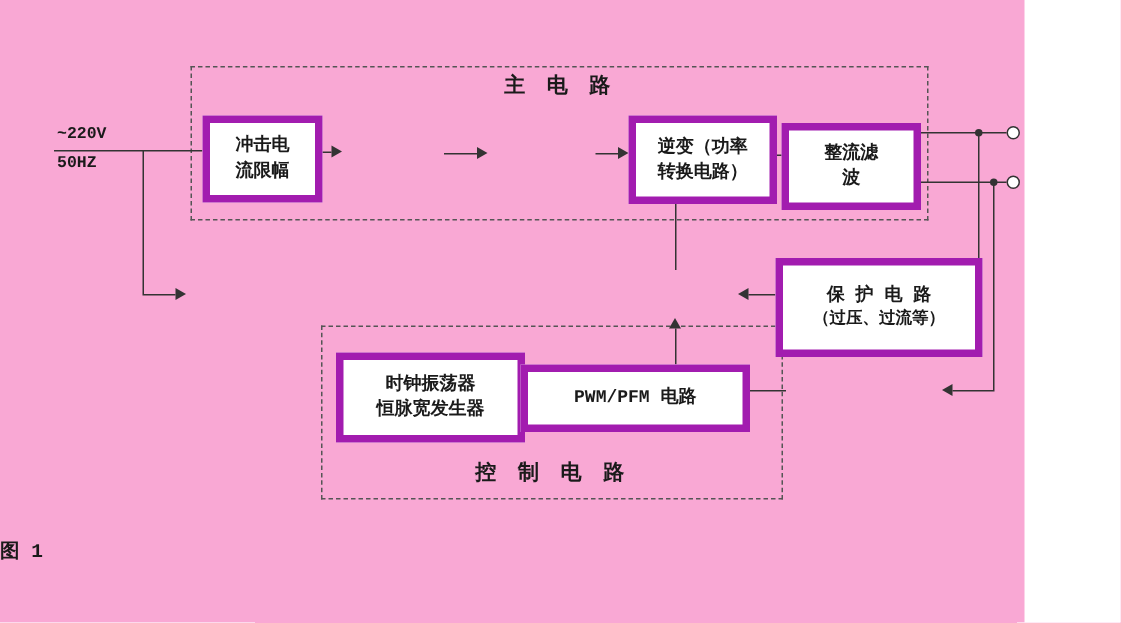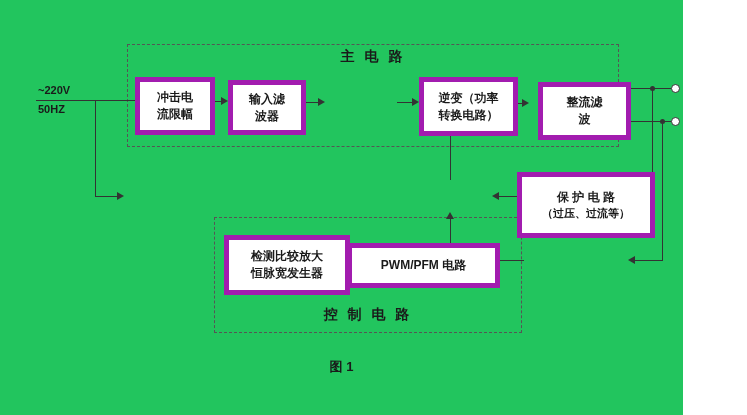--- a/index.html
+++ b/index.html
@@ -1,38 +1,38 @@
 <!DOCTYPE html>
 <html><head>
 <meta charset="utf-8">
 <style>
   html,body{margin:0;padding:0;background:#ffffff;}
   .stage{
-    position:relative;width:683px;height:415px;background:#22c55e;overflow:hidden;
-    font-family:Liberation Sans, sans-serif;color:#1a1a1a;
+    position:relative;width:683px;height:415px;background:#f9a8d4;overflow:hidden;
+    font-family:Liberation Mono, monospace;color:#1a1a1a;
   }
   .box{
     position:absolute;border:5px solid #a21caf;background:#fff;z-index:3;
     display:flex;flex-direction:column;align-items:center;justify-content:center;
     font-size:12px;font-weight:bold;line-height:1.4;text-align:center;white-space:pre;
   }
   .dashed{position:absolute;border:1px dashed #555;z-index:1;}
   .glabel{position:absolute;left:0;right:0;text-align:center;font-size:14px;font-weight:bold;letter-spacing:3px;}
   .glabel.top{top:3px;}
   .glabel.bottom{bottom:8px;}
   .hline{position:absolute;height:1px;background:#333;z-index:2;}
   .vline{position:absolute;width:1px;background:#333;z-index:2;}
   .arr{position:absolute;width:0;height:0;z-index:2;}
   .arr.r{border-top:4px solid transparent;border-bottom:4px solid transparent;border-left:7px solid #333;}
   .arr.l{border-top:4px solid transparent;border-bottom:4px solid transparent;border-right:7px solid #333;}
   .arr.u{border-left:4px solid transparent;border-right:4px solid transparent;border-bottom:7px solid #333;}
   .dot{position:absolute;width:5px;height:5px;border-radius:50%;background:#333;z-index:2;}
   .term{position:absolute;width:7px;height:7px;border:1px solid #333;border-radius:50%;background:#fff;z-index:2;}
   .itext{position:absolute;font-size:11px;font-weight:bold;z-index:2;}
-  .caption{position:absolute;left:0;right:0;top:358px;text-align:center;font-size:13px;font-weight:bold;}
+  .caption{position:absolute;left:0;right:0;top:358px;text-align:left;font-size:13px;font-weight:bold;}
 </style>
 </head>
 <body>
 
 <div class="stage">
 
   <div class="dashed" style="left:127px;top:44px;width:490px;height:101px">
     <div class="glabel top">主 电 路</div>
   </div>
 
@@ -40,41 +40,37 @@
     <div class="glabel bottom">控 制 电 路</div>
   </div>
 
   <span class="itext" style="left:38px;top:84px">~220V</span>
   <span class="itext" style="left:38px;top:103px">50HZ</span>
 
   <div class="box" style="left:135px;top:77px;width:70px;height:48px">
     <span>冲击电</span>
     <span>流限幅</span>
   </div>
-  <div class="box" style="left:228px;top:80px;width:68px;height:45px">
-    <span>输入滤</span>
-    <span>波器</span>
-  </div>
   <div class="box" style="left:419px;top:77px;width:89px;height:49px">
     <span>逆变（功率</span>
     <span>转换电路）</span>
   </div>
-  <div class="box" style="left:538px;top:82px;width:83px;height:48px">
+  <div class="box" style="left:521px;top:82px;width:83px;height:48px">
     <span>整流滤</span>
     <span>波</span>
   </div>
 
 
   <div class="box" style="left:517px;top:172px;width:128px;height:56px">
     <span>保 护 电 路</span>
     <span style="font-size:11px">（过压、过流等）</span>
   </div>
 
   <div class="box" style="left:224px;top:235px;width:116px;height:50px">
-    <span>检测比较放大</span>
+    <span>时钟振荡器</span>
     <span>恒脉宽发生器</span>
   </div>
   <div class="box" style="left:347px;top:243px;width:143px;height:35px">
     <span>PWM/PFM 电路</span>
   </div>
 
   <div class="hline" style="left:36px;top:100px;width:99px"></div>
 
   <div class="vline" style="left:95px;top:100px;height:96px"></div>
   <div class="hline" style="left:95px;top:196px;width:22px"></div>

